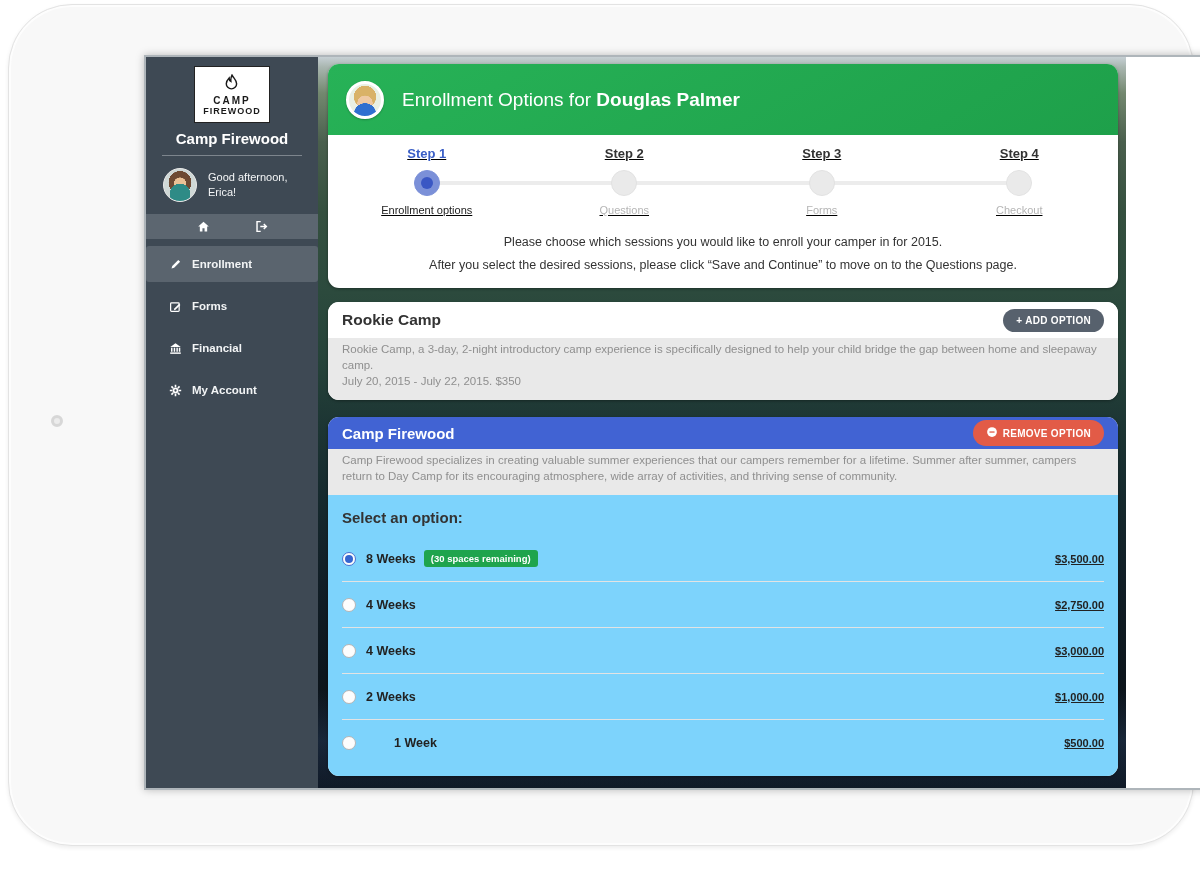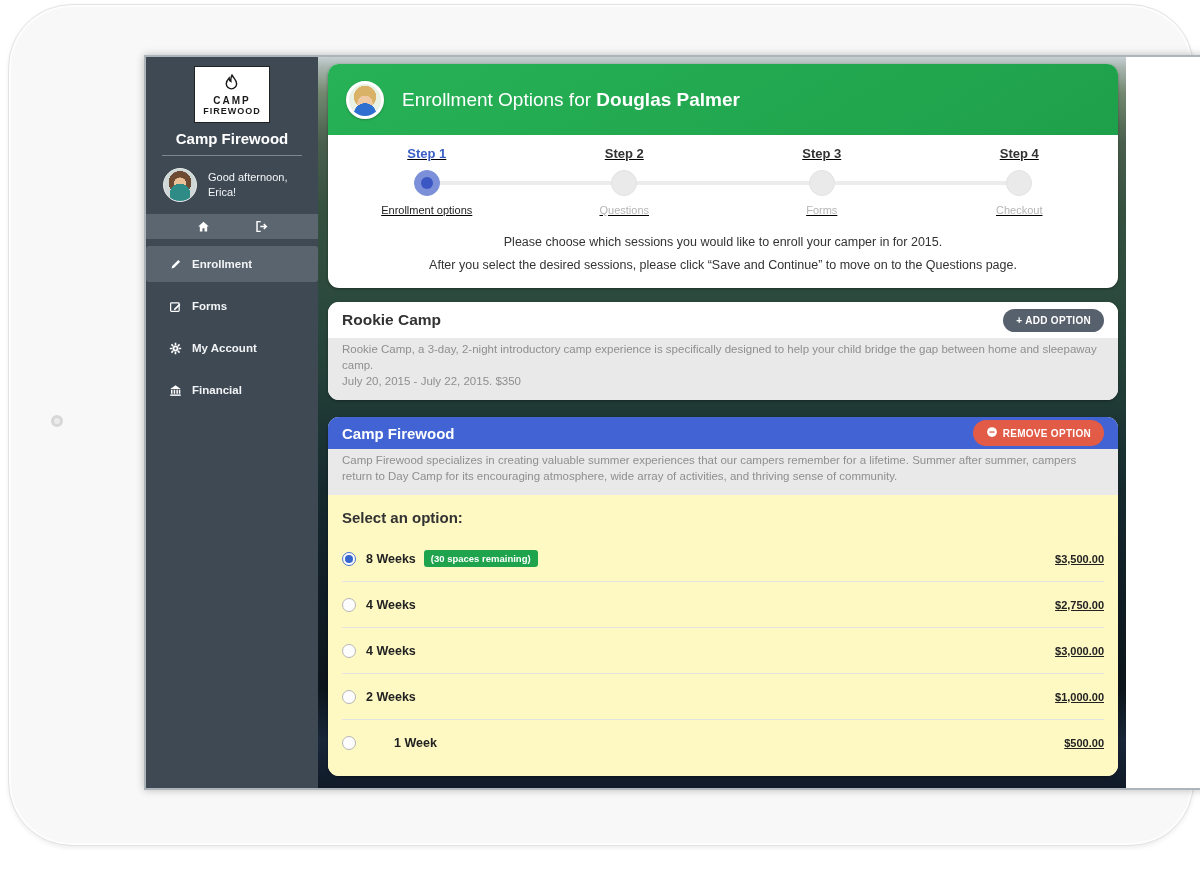--- a/index.html
+++ b/index.html
@@ -93,21 +93,21 @@
     letter-spacing:.3px; padding:6px 13px; display:flex; align-items:center; cursor:pointer; }
   .pill-add { background:#57616d; }
   .pill-remove { background:#e25b47; }
   .pill-remove svg { margin-right:5px; }
   .desc-strip { background:#e9e9e9; padding:3px 14px 11px; font-size:11.5px; line-height:16px; color:#8f8f8f; }
 
   .firewood { margin-top:17px; }
   .panel-header.blue { height:32px; background:#4163d3; }
   .panel-header.blue .ptitle { color:#fff; font-size:15px; }
 
-  .fw-body { background:#fef9c3; padding:0 14px 10px; }
+  .fw-body { background:#7dd3fc; padding:0 14px 10px; }
   .select-label { font-size:15px; font-weight:bold; color:#333; padding:14px 0 10px; }
   .opt-row { display:flex; align-items:center; height:46px; border-bottom:1px solid #e3e3e3; }
   .opt-row:last-child { border-bottom:none;gap:28px; }
   .radio { width:14px; height:14px; border-radius:50%; border:1px solid #b5b5b5; background:#fdfdfd; position:relative; flex:0 0 14px; cursor:pointer; }
   .radio.checked { border-color:#4a72d0; }
   .radio.checked::after { content:""; position:absolute; left:50%; top:50%; width:8px; height:8px;
     margin:-4px 0 0 -4px; border-radius:50%; background:#3565cf; }
   .opt-label { font-size:12.5px; font-weight:bold; color:#222; margin-left:10px; }
   .badge { background:#1fa44d; color:#fff; font-size:9.5px; font-weight:bold; border-radius:3px; padding:3px 7px; margin-left:8px; }
   .price { margin-left:auto; font-size:11px; font-weight:bold; color:#222;text-decoration:underline; }
@@ -168,39 +168,39 @@
             <svg width="13" height="13" viewBox="0 0 16 16">
                 <rect x="2" y="3.5" width="10.5" height="10.5" rx="1" stroke="#fff" stroke-width="1.5" fill="none"></rect>
                 <path d="M6.5 10.5 L12.5 4.5 L14 6 L8 12 L6 12.5 Z" fill="#fff"></path>
               </svg>
           </span>
           <span>Forms</span>
         </div>
         <div class="menu-item">
           <span class="mi-icon">
             <svg width="13" height="13" viewBox="0 0 16 16">
-                <path d="M8 1 V4 M8 12 V15 M1 8 H4 M12 8 H15 M3 3 L5.1 5.1 M10.9 10.9 L13 13 M13 3 L10.9 5.1 M5.1 10.9 L3 13" stroke="#fff" stroke-width="2"></path>
-                <circle cx="8" cy="8" r="3.6" fill="#fff"></circle>
-                <circle cx="8" cy="8" r="1.4" fill="#3e4954"></circle>
-              </svg>
-          </span>
-          <span>My Account</span>
-        </div>
-        <div class="menu-item">
-          <span class="mi-icon">
-            <svg width="13" height="13" viewBox="0 0 16 16">
                 <path d="M1.5 6 L8 1.5 L14.5 6 Z" fill="#fff"></path>
                 <rect x="2.5" y="7" width="1.8" height="5" fill="#fff"></rect>
                 <rect x="5.8" y="7" width="1.8" height="5" fill="#fff"></rect>
                 <rect x="9.1" y="7" width="1.8" height="5" fill="#fff"></rect>
                 <rect x="12.1" y="7" width="1.8" height="5" fill="#fff"></rect>
                 <rect x="1.5" y="12.8" width="13" height="1.8" fill="#fff"></rect>
               </svg>
           </span>
           <span>Financial</span>
+        </div>
+        <div class="menu-item">
+          <span class="mi-icon">
+            <svg width="13" height="13" viewBox="0 0 16 16">
+                <path d="M8 1 V4 M8 12 V15 M1 8 H4 M12 8 H15 M3 3 L5.1 5.1 M10.9 10.9 L13 13 M13 3 L10.9 5.1 M5.1 10.9 L3 13" stroke="#fff" stroke-width="2"></path>
+                <circle cx="8" cy="8" r="3.6" fill="#fff"></circle>
+                <circle cx="8" cy="8" r="1.4" fill="#3e4954"></circle>
+              </svg>
+          </span>
+          <span>My Account</span>
         </div>
       </div>
     </div>
 
     <div class="main">
       <div class="content">
 
         <div class="card">
           <div class="hero-header">
             <div class="avatar-boy"></div>

